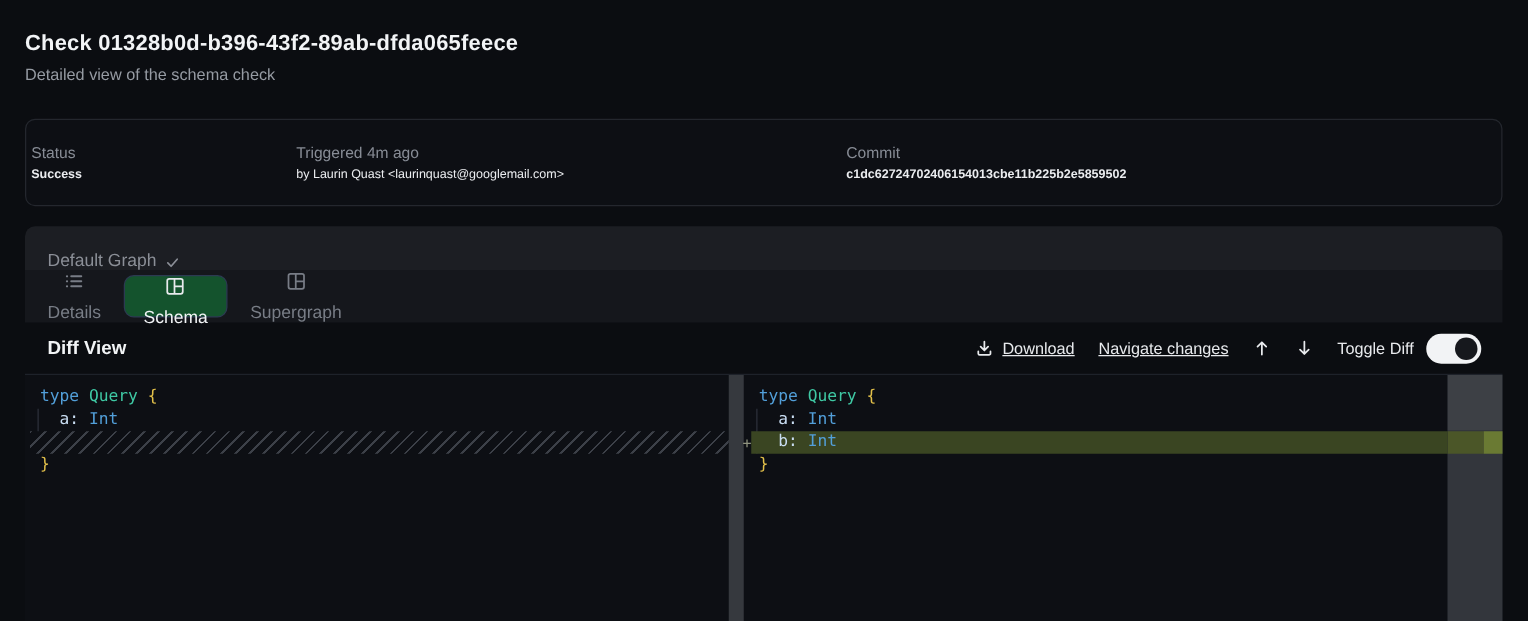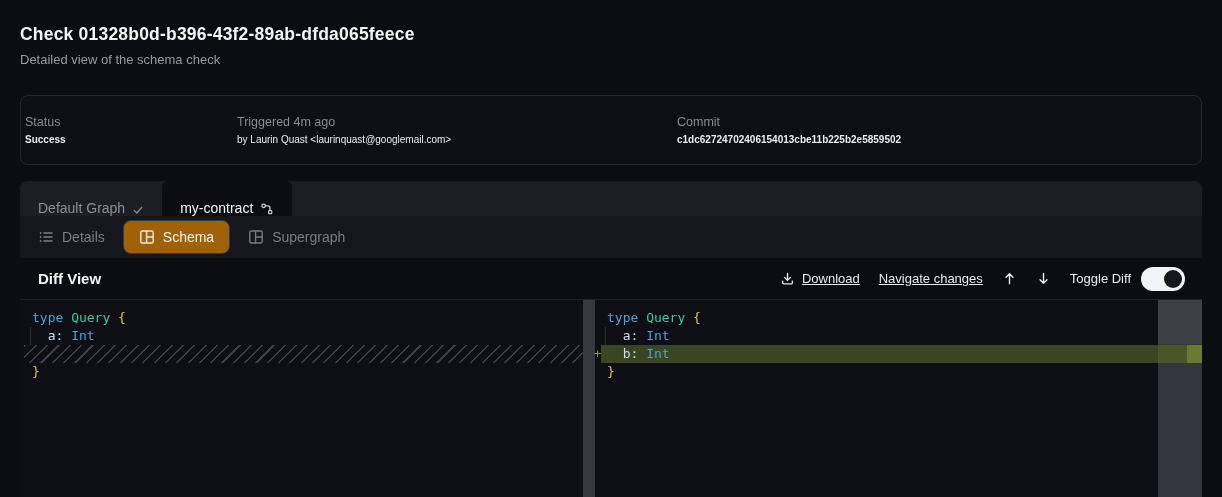--- a/index.html
+++ b/index.html
@@ -34,23 +34,23 @@
 
   
   .graph-tabbar{position:absolute;left:20px;top:181px;width:1182px;height:35px;
     background:var(--tabbar-bg);border-radius:8px 8px 0 0;display:flex;align-items:stretch;}
   .graph-tab{display:flex;align-items:flex-end;gap:7px;padding:0 18px;font-size:14px;color:var(--text-muted);cursor:default;}
   .graph-tab.active{background:var(--bg);color:var(--text-primary);border-radius:6px 6px 0 0;}
 
   
   .view-tabs{position:absolute;left:20px;top:216px;width:1182px;height:42px;
     background:var(--subtab-bg);display:flex;align-items:center;}
-  .view-tab{display:flex;align-items:center;gap:8px;font-size:14px;color:var(--text-dim);margin-left:18px;}
+  .view-tab{display:flex;align-items:center;gap:8px;font-size:14px;color:var(--text-dim);margin-left:18px;flex-direction:column;}
   .view-tab.pill{height:34px;padding:0 15px;border:1px solid var(--pill-border);border-radius:8px;
-    background:#a16207;color:var(--text-primary);font-weight:500;}
+    background:#14532d;color:var(--text-primary);font-weight:500;}
 
   
   .diff-header{position:absolute;left:20px;top:258px;width:1182px;height:42px;
     display:flex;align-items:center;justify-content:space-between;border-bottom:1px solid var(--separator);}
   .diff-title{margin-left:18px;font-size:15px;font-weight:700;}
   .diff-toolbar{display:flex;align-items:center;gap:19px;margin-right:17px;font-size:13px;color:#e8eaed;}
   .tool-btn{display:flex;align-items:center;gap:7px;color:#e8eaed;cursor:default;text-decoration:underline;}
   .toggle-wrap{display:flex;align-items:center;gap:10px;}
   .toggle{position:relative;width:44px;height:24px;border-radius:12px;background:var(--toggle-track);}
   .toggle .knob{position:absolute;top:3px;width:18px;height:18px;border-radius:50%;background:var(--toggle-knob);left:3px;}
@@ -104,30 +104,20 @@
 
 <div class="graph-tabbar">
   <div class="graph-tab">
     <span>Default Graph</span>
     <span>
       <svg width="12" height="12" viewBox="0 0 16 16" fill="none" stroke="#8b8f97" stroke-width="1.8" stroke-linecap="round" stroke-linejoin="round">
           <path d="M3 8.5 6.5 12 13 4.5"></path>
         </svg>
     </span>
   </div>
-  <div class="graph-tab active">
-    <span>my-contract</span>
-    <span>
-      <svg width="14" height="14" viewBox="0 0 16 16" fill="none" stroke="#c9ccd1" stroke-width="1.5" stroke-linecap="round">
-        <circle cx="4.2" cy="4.4" r="2"></circle>
-          <circle cx="11.6" cy="11.6" r="2"></circle>
-          <path d="M6.4 4.4h2.7a2.3 2.3 0 0 1 2.3 2.3v2.7"></path>
-      </svg>
-    </span>
-  </div>
 </div>
 
 <div class="view-tabs">
   <div class="view-tab">
     <span>
       <svg width="16" height="16" viewBox="0 0 16 16" fill="none" stroke="#787d86" stroke-width="1.6" stroke-linecap="round">
         <circle cx="2.6" cy="4" r="0.9" fill="#787d86" stroke="none"></circle>
           <path d="M6 4h8"></path>
         <circle cx="2.6" cy="8" r="0.9" fill="#787d86" stroke="none"></circle>
           <path d="M6 8h8"></path>

